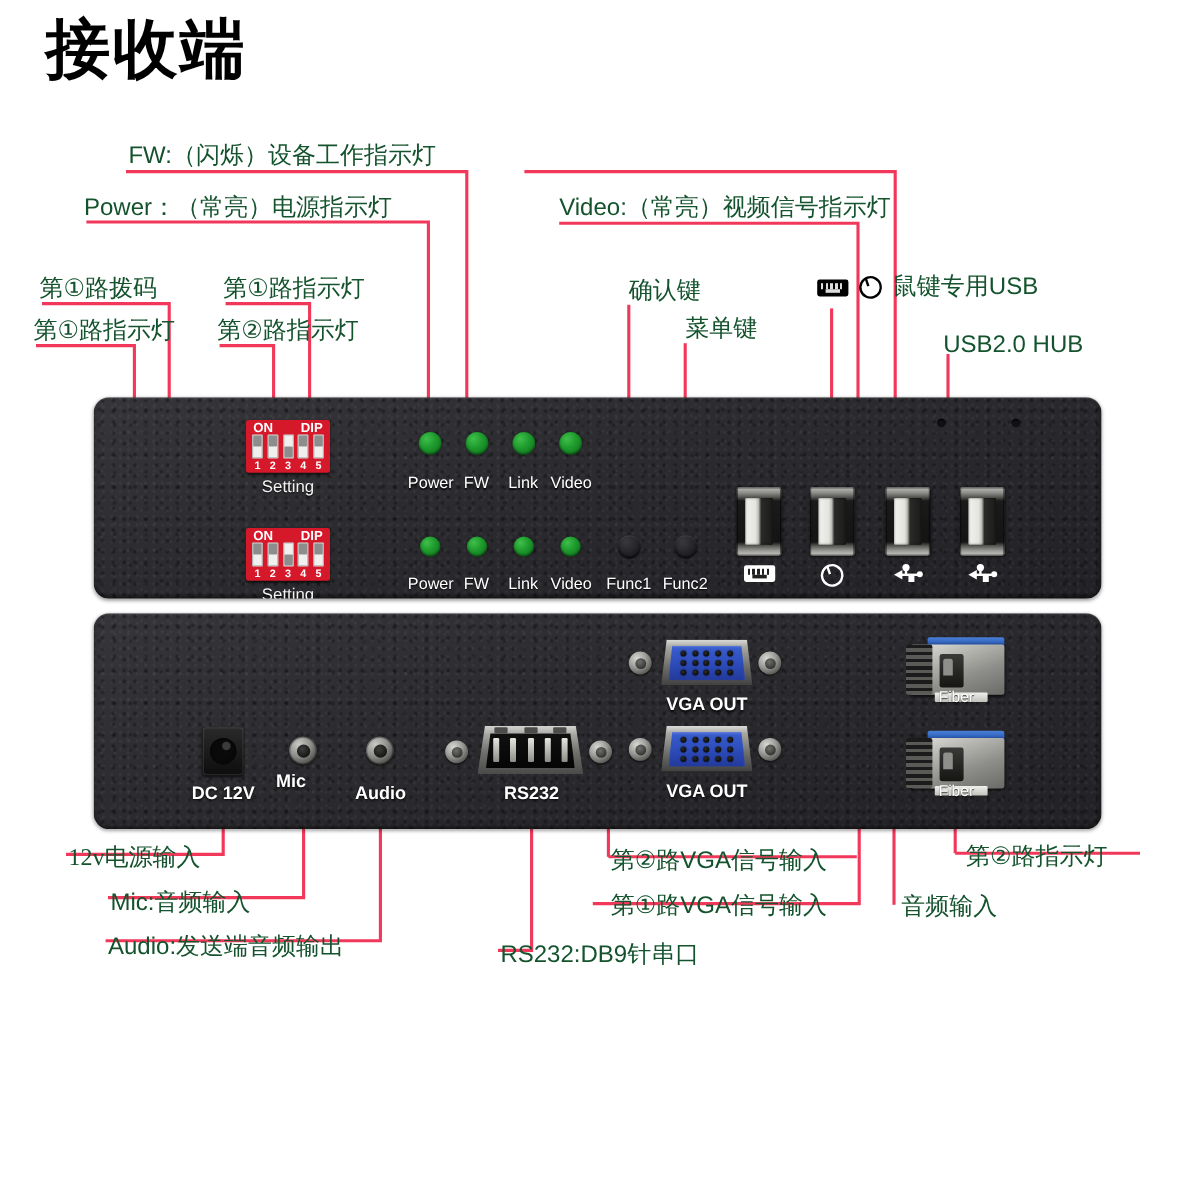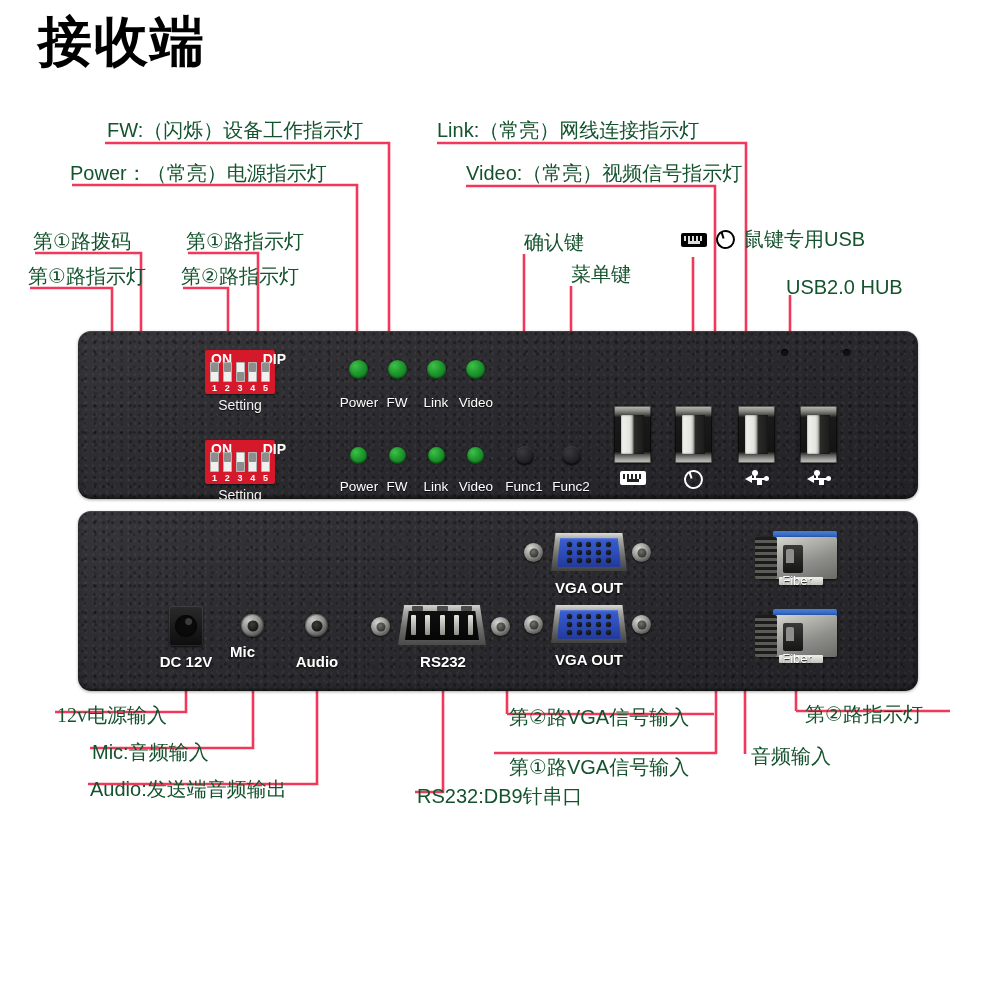--- a/index.html
+++ b/index.html
@@ -34,21 +34,21 @@
   #panelTop{left:78px;top:331px;width:840px;height:168px;}
   #panelBot{left:78px;top:511px;width:840px;height:180px;}
 
   .mhole{position:absolute;width:7px;height:7px;border-radius:50%;
          background:#111114;box-shadow:inset 0 1px 1px rgba(0,0,0,.9);}
 
   
   .dip{position:absolute;width:70px;height:44px;background:#d6182b;border-radius:2px;
        box-shadow:0 1px 2px rgba(0,0,0,.6);}
   .dip .dtop{position:absolute;left:0;top:1px;width:100%;height:11px;
-             font-size:14px;font-weight:700;color:#fff;padding-left:17px;}
+             font-size:11px;font-weight:700;color:#fff;}
   .dip .dtop span{position:absolute;top:0;}
   .dip .dtop .on{left:6px;}
   .dip .dtop .dp{right:6px;}
   .dip .dbody{position:absolute;left:5px;top:12px;width:60px;height:20px;
               display:flex;justify-content:space-between;}
   .dsw{width:9px;height:20px;background:#f0f0ee;border-radius:1px;position:relative;
        box-shadow:inset 0 0 0 1px rgba(0,0,0,.25);}
   .dsw::after{content:"";position:absolute;left:1px;right:1px;height:9px;
               background:#8d8d8d;border-radius:1px;}
   .dsw.up::after{top:1px;}
@@ -266,42 +266,41 @@
       <circle cx="443" cy="683" r="4"></circle>
       <circle cx="530" cy="575" r="4"></circle>
       <circle cx="507" cy="563" r="4"></circle>
       <circle cx="796" cy="562" r="4"></circle>
       <circle cx="751" cy="683" r="4"></circle>
     </g>
   </svg>
 
   <div class="lbl" style="left:107px;top:120px;">FW:（闪烁）设备工作指示灯</div>
   <div class="lbl" style="left:70px;top:163px;">Power：（常亮）电源指示灯</div>
-  <div class="lbl" style="left:437px;top:120px;">Link:（常亮）网线连接指示灯</div>
   <div class="lbl" style="left:466px;top:163px;">Video:（常亮）视频信号指示灯</div>
   <div class="lbl" style="left:33px;top:231px;">第①路拨码</div>
   <div class="lbl" style="left:28px;top:266px;">第①路指示灯</div>
   <div class="lbl" style="left:186px;top:231px;">第①路指示灯</div>
   <div class="lbl" style="left:181px;top:266px;">第②路指示灯</div>
   <div class="lbl" style="left:524px;top:232px;">确认键</div>
   <div class="lbl" style="left:571px;top:264px;">菜单键</div>
 
   <div style="position:absolute;left:681px;top:229px;display:flex;align-items:center;gap:9px;">
     <span class="kbd-g" style="filter:invert(1);"></span>
     <span class="mouse-g" style="filter:invert(1);"></span>
     <span class="lbl" style="position:static;">鼠键专用USB</span>
   </div>
 
   <div class="lbl" style="left:786px;top:277px;">USB2.0 HUB</div>
 
   <div class="lbl" style="left:57px;top:705px;font-family:Liberation Serif, serif;">12v电源输入</div>
   <div class="lbl" style="left:92px;top:742px;">Mic:音频输入</div>
   <div class="lbl" style="left:90px;top:779px;">Audio:发送端音频输出</div>
   <div class="lbl" style="left:417px;top:786px;">RS232:DB9针串口</div>
-  <div class="lbl" style="left:509px;top:745px;margin-top:12px;">第①路VGA信号输入</div>
+  <div class="lbl" style="left:509px;top:745px;">第①路VGA信号输入</div>
   <div class="lbl" style="left:509px;top:707px;">第②路VGA信号输入</div>
   <div class="lbl" style="left:751px;top:746px;">音频输入</div>
   <div class="lbl" style="left:805px;top:704px;">第②路指示灯</div>
 
   <div class="panel" id="panelTop">
     <div class="mhole" style="left:703px;top:18px;"></div>
     <div class="mhole" style="left:765px;top:18px;"></div>
 
     <div class="dip" style="left:127px;top:19px;">
       <div class="dtop">

